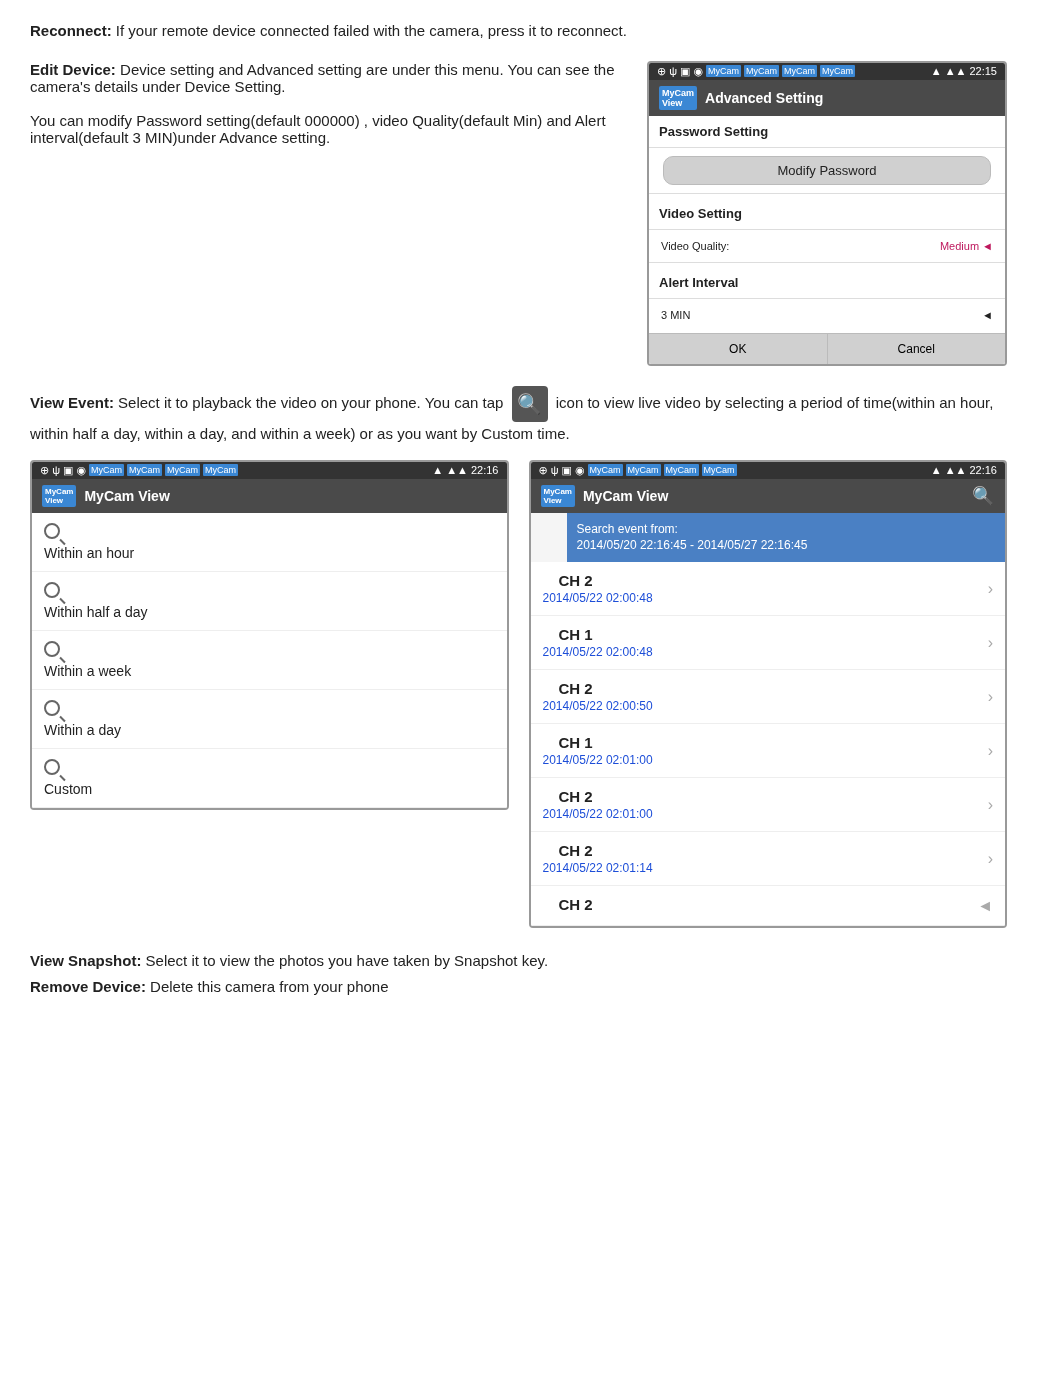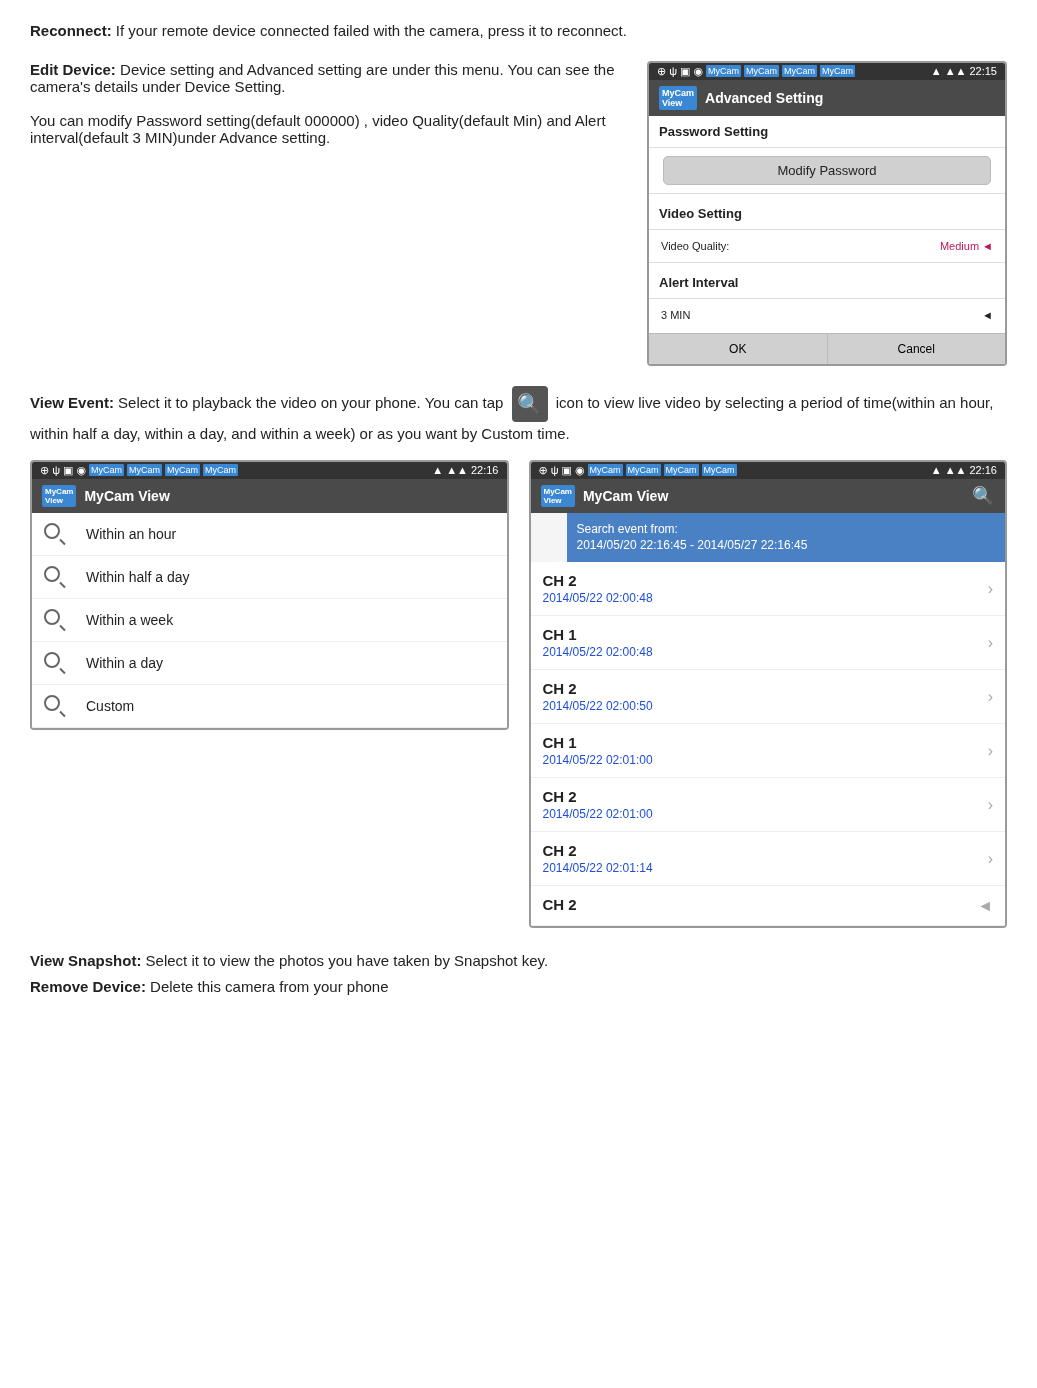--- a/index.html
+++ b/index.html
@@ -84,21 +84,21 @@
       border: none;
       border-top: 1px solid #ddd;
       margin: 4px 0;
     }
     .phone-button {
       background: #d0d0d0;
       border: 1px solid #bbb;
       padding: 6px 0;
       text-align: center;
       margin: 8px 14px;
-      border-radius: 5px;
+      border-radius: 10px;
       font-size: 13px;
     }
     .phone-row {
       display: flex;
       justify-content: space-between;
       align-items: center;
       padding: 6px 12px;
       font-size: 11px;
     }
     .phone-row .row-value {
@@ -132,25 +132,25 @@
       gap: 20px;
       margin-bottom: 20px;
     }
     .two-phones .phone-wrap {
       flex: 1;
     }
 
     
     .menu-list-item {
       display: flex;
-      align-items: center;
       padding: 10px 12px;
       border-bottom: 1px solid #eee;
-      gap: 20px;
+      gap: 0;
       font-size: 14px;
+      flex-direction: column;
     }
     .menu-search-icon {
       width: 22px;
       height: 22px;
       position: relative;
       flex-shrink: 0;
     }
     .menu-search-icon::before {
       content: '';
       width: 12px;
@@ -184,20 +184,21 @@
     .event-item {
       display: flex;
       justify-content: space-between;
       align-items: center;
       padding: 10px 12px;
       border-bottom: 1px solid #eee;
     }
     .event-item .ch-name {
       font-weight: bold;
       font-size: 15px;
+      margin-left: 16px;
     }
     .event-item .ch-date {
       font-size: 12px;
       color: #1d4ed8;
       margin-top: 2px;
     }
     .event-item .arrow {
       color: #aaa;
       font-size: 16px;
     }

